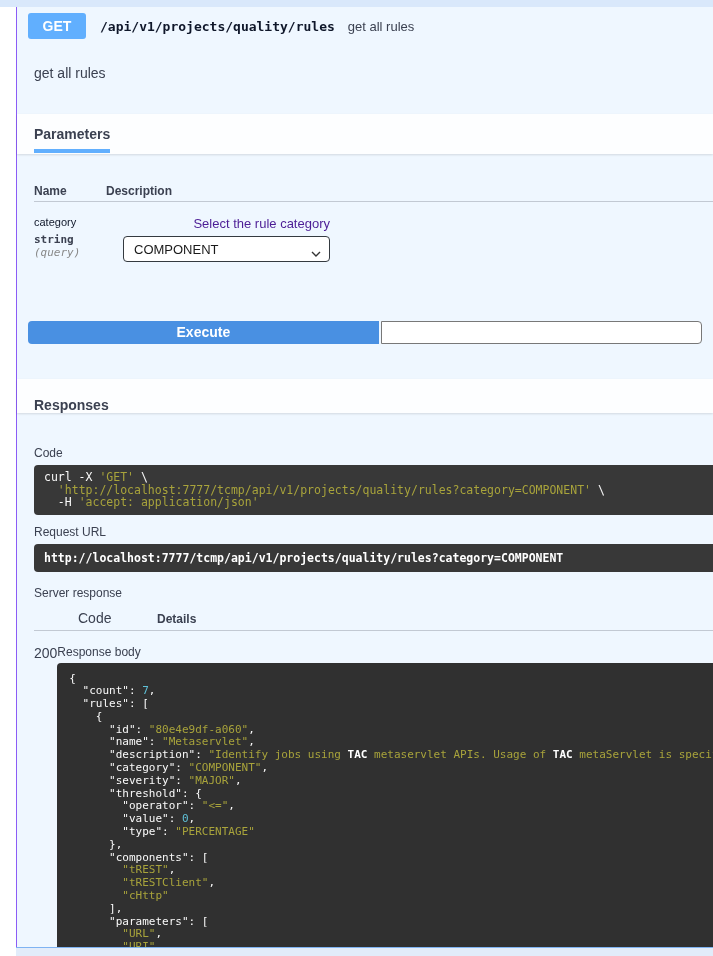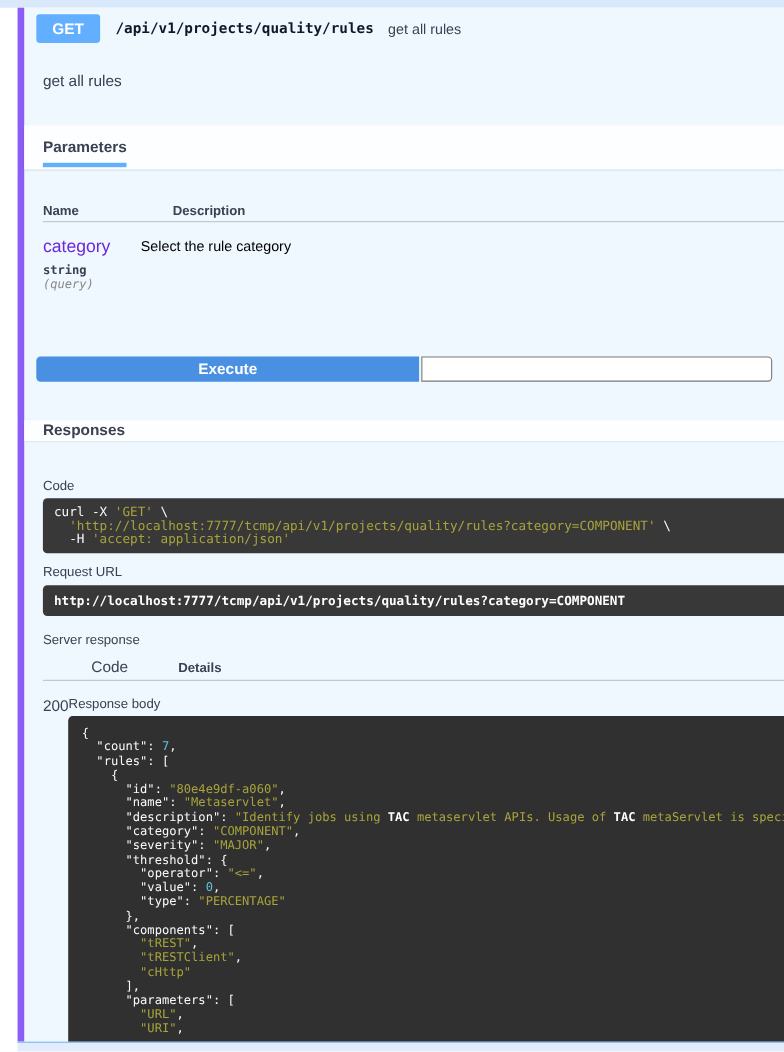--- a/index.html
+++ b/index.html
@@ -4,50 +4,50 @@
 <style>
   * { margin:0; padding:0; box-sizing:border-box; }
   html,body { width:713px; height:956px; overflow:hidden; background:#fff;
               font-family:"Liberation Sans", sans-serif; color:#3b4151; position:relative; }
 
   .strip-top { height:7px; background:#d9e8fb; }
   .strip-bottom { position:absolute; left:16px; right:0; bottom:0; height:9px;
                   background:#e2ecfa; border-top:1px solid #7fb3f2; z-index:9; }
 
   .opblock { margin-left:16px; width:697px; height:940px; background:#eff7ff;
-             border-left:6px solid #8b5cf6; position:relative; }
+             border-left:1px solid #8b5cf6; position:relative; }
 
   
   .summary-row { display:flex; align-items:center; padding:6px 11px; cursor:pointer; }
   .method-badge { background:#61affe; color:#fff; font-weight:bold; font-size:14px;
                   width:58px; padding:5px 0; text-align:center; border-radius:3px; }
   .op-path { font-family:"DejaVu Sans Mono", monospace; font-weight:700; font-size:13px;
              color:#0f172a; margin-left:14px; }
   .summary-desc { font-size:13px; color:#3b4151; margin-left:13px; }
 
   .op-description { padding:20px 17px 33px; font-size:14px; color:#3b4151; }
 
   
   .section-header { background:rgba(255,255,255,.85); box-shadow:0 1px 2px rgba(0,0,0,.12);
                     padding:11px 17px 0; height:40px; }
-  .section-header.responses { height:19px; padding-top:0; }
+  .section-header.responses { height:34px; padding-top:17px; }
   .section-title { font-size:14px; font-weight:700; color:#3b4151; }
   .tab-item { display:inline-block; padding-bottom:7px; border-bottom:4px solid #61affe; cursor:pointer; }
 
   
   .params-area { padding:30px 0 0 17px; }
   .params-head { display:flex; width:880px; border-bottom:1px solid rgba(59,65,81,.25); padding-bottom:3px; }
   .col-name-h { width:72px; font-size:12px; font-weight:700; }
-  .col-desc-h { font-size:12px; font-weight:700;margin-left:46px; }
+  .col-desc-h { font-size:12px; font-weight:700; }
   .param-row { display:flex; padding:14px 0 15px; }
   .param-name-cell { width:89px; }
-  .param-name { font-size:16px; color:#6d28d9; }
+  .param-name { font-size:11px; color:#0f172a; }
   .param-type { font-family:"DejaVu Sans Mono", monospace; font-size:11px; font-weight:700; margin-top:5px; }
   .param-in { font-family:"DejaVu Sans Mono", monospace; font-size:11px; font-style:italic; color:#888; margin-top:0; }
-  .param-desc { font-size:13px; color:#000000;text-align:right; }
+  .param-desc { font-size:13px; color:#4c1d95;text-align:right; }
   .select-wrap { position:relative; display:inline-block; margin-top:5px; }
   .select-wrap select { appearance:none; -webkit-appearance:none; width:207px; height:26px;
       font-family:"Liberation Sans", sans-serif; font-size:13px; color:#1a1a1a; background:#fff;
       border:1px solid #343a40; border-radius:4px; padding:0 28px 0 10px; cursor:pointer; }
   .select-chevron { position:absolute; right:9px; top:8px; pointer-events:none; }
 
   
   .execute-wrapper { padding:44px 11px 35px; display:flex; }
   .btn-execute { width:613px; height:23px; background:#4990e2; color:#fff; border:none;
       font-size:14px; font-weight:700; font-family:"Liberation Sans", sans-serif;
@@ -108,20 +108,30 @@
       <span class="col-desc-h">Description</span>
     </div>
     <div class="param-row">
       <div class="param-name-cell">
         <div class="param-name">category</div>
         <div class="param-type">string</div>
         <div class="param-in">(query)</div>
       </div>
       <div class="param-desc-cell">
         <div class="param-desc">Select the rule category</div>
+        <span class="select-wrap">
+          <select>
+            <option>COMPONENT</option>
+          </select>
+          <span class="select-chevron">
+            <svg width="10" height="8" viewBox="0 0 10 8">
+                <path d="M1 2 L5 6 L9 2" fill="none" stroke="#333" stroke-width="1.4"></path>
+              </svg>
+          </span>
+        </span>
       </div>
     </div>
   </div>
 
   <div class="execute-wrapper">
     <button class="btn-execute">Execute</button>
     <button class="btn-clear"></button>
   </div>
 
   <div class="section-header responses">

